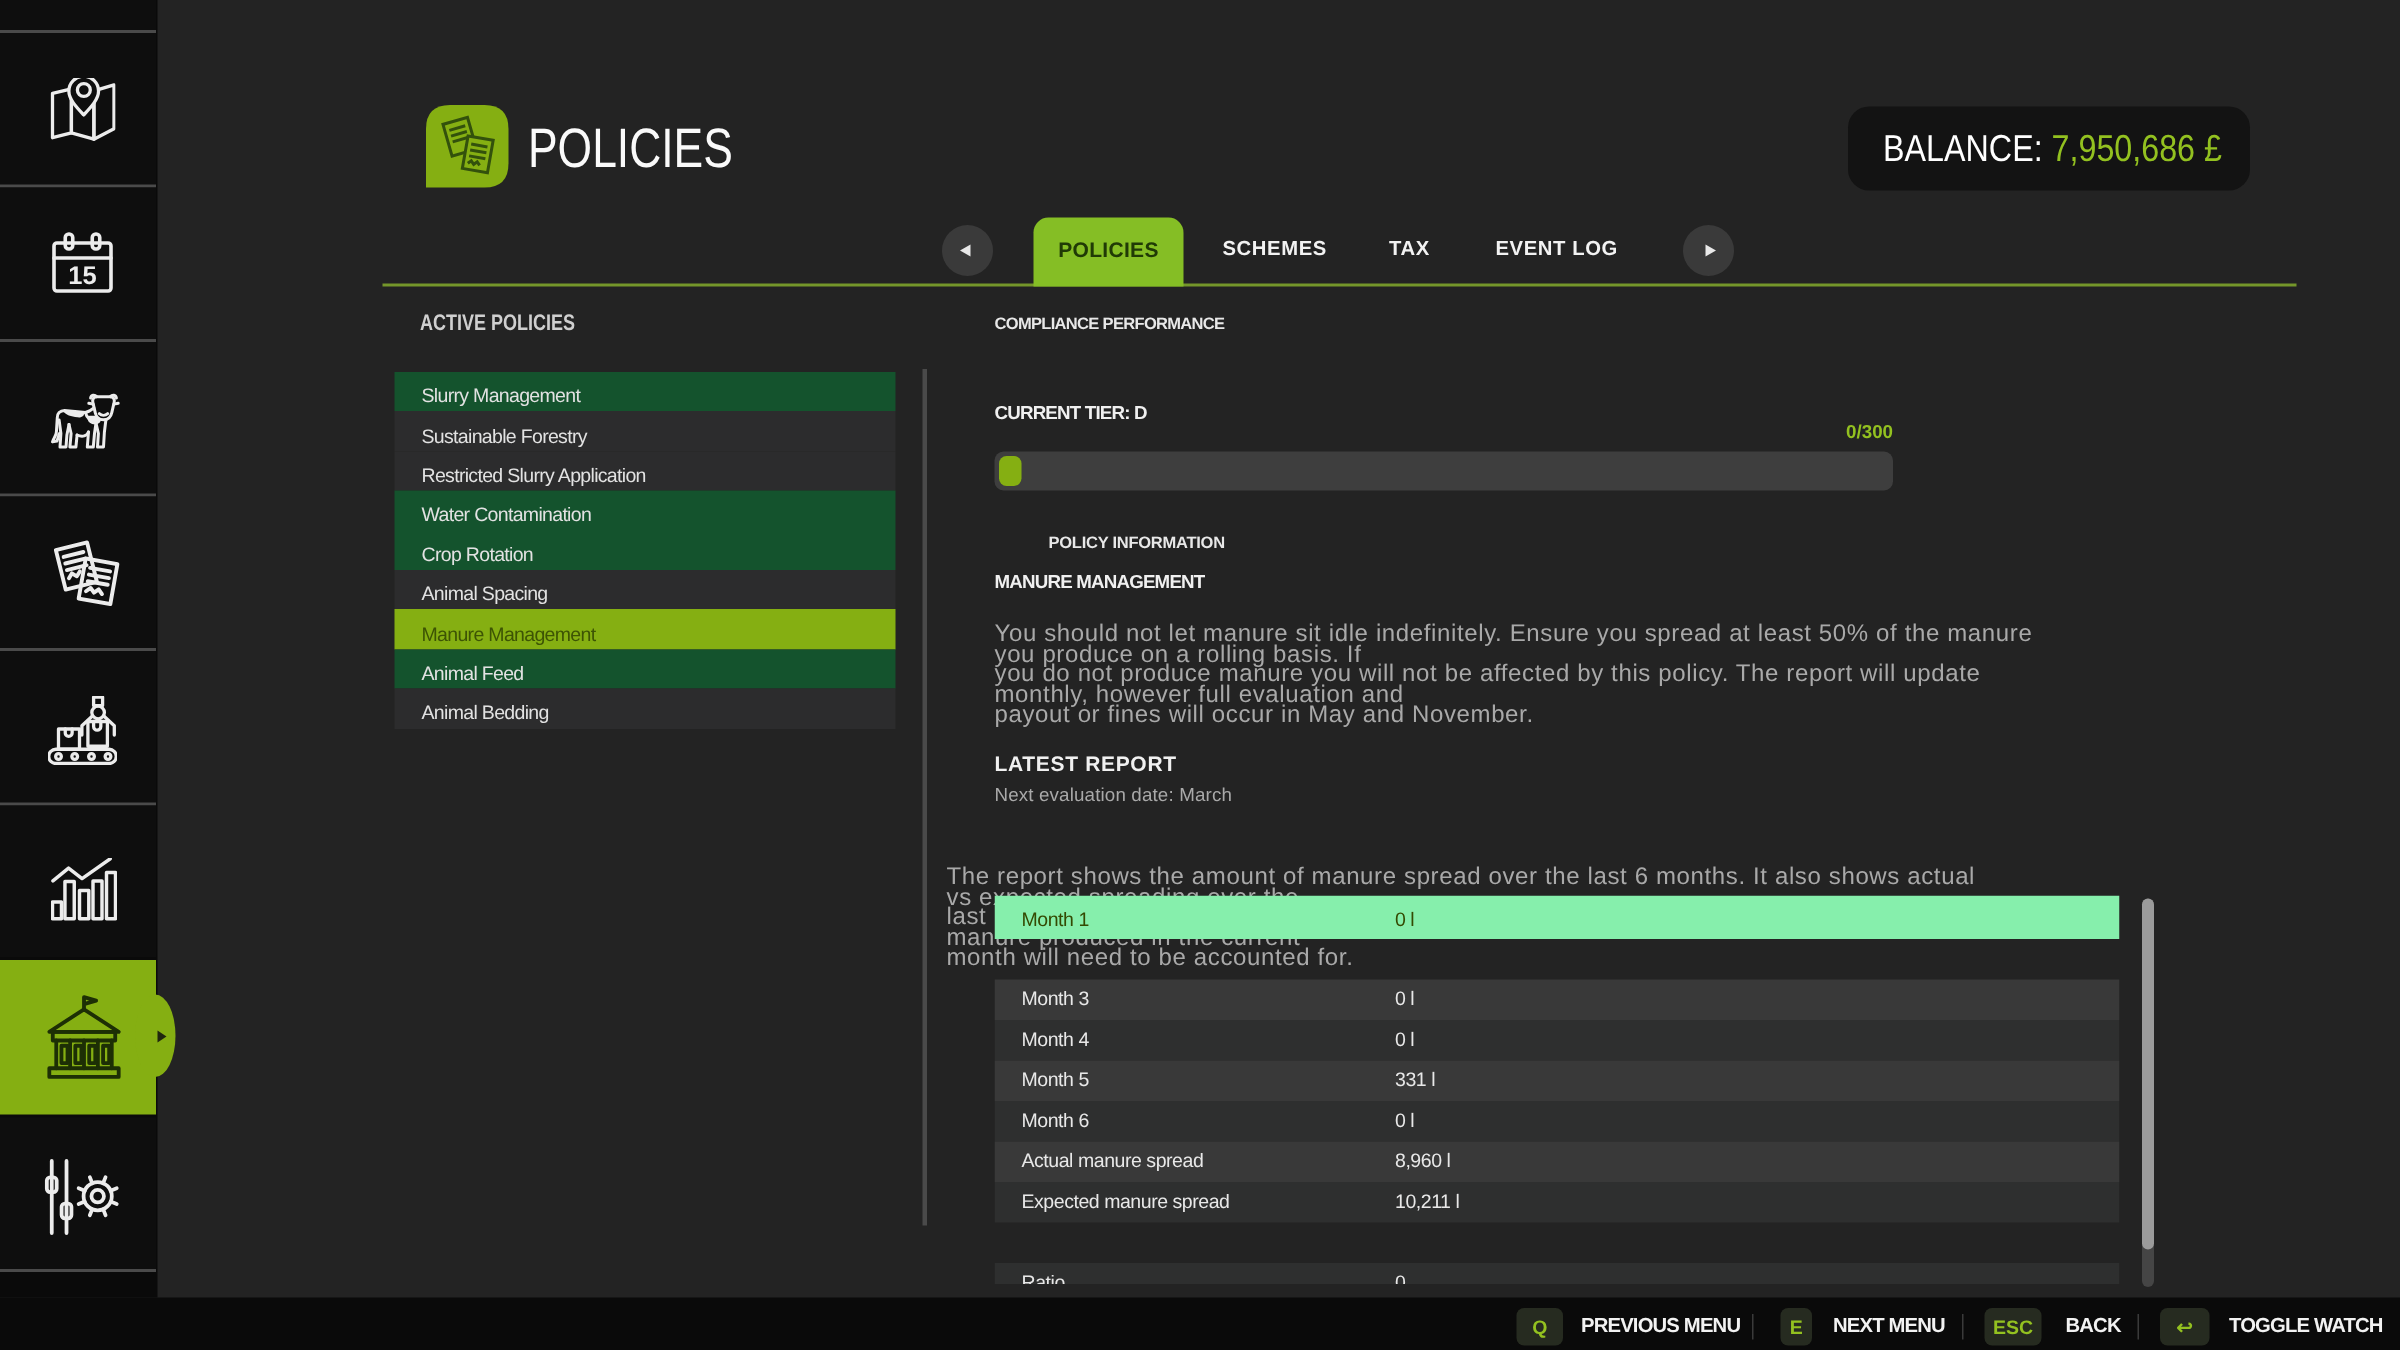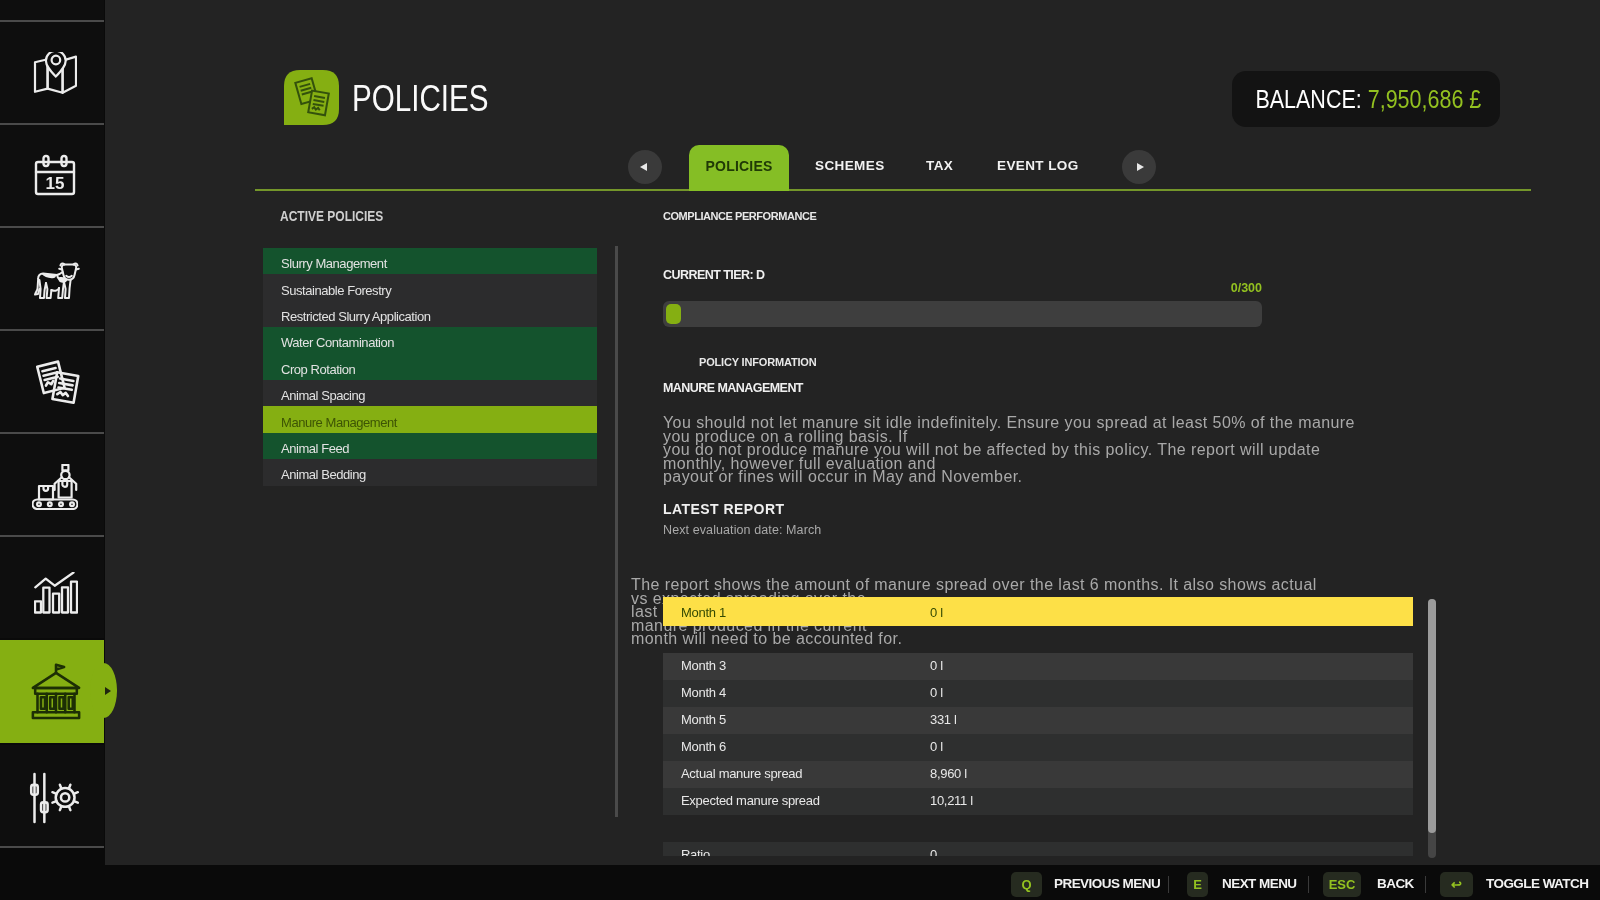--- a/index.html
+++ b/index.html
@@ -54,21 +54,21 @@
     font-weight:bold; font-size:12.5px; }
   #pbar { position:absolute; left:663px; top:301px; width:599px; height:26px; background:#3e3e3e; border-radius:6px; }
   #pfill { position:absolute; left:3px; top:3px; width:15px; height:20px; background:#85af12; border-radius:5px; }
   
   #rtable { position:absolute; left:663px; top:597px; width:750px; height:259px; overflow:hidden; }
   .trow { position:absolute; left:0; width:750px; height:27px; font-size:13px; line-height:27px; }
   .trow .c1 { position:absolute; left:18px; letter-spacing:-0.3px; top:-1.6px; }
   .trow .c2 { position:absolute; left:267px; letter-spacing:-0.3px; top:-1.6px; }
   .trow.light { background:#393939; color:#e8e8e8; }
   .trow.dark { background:#2e2f2f; color:#e8e8e8; }
-  .trow.green { background:#fde047; color:#344a02; height:29.1px; line-height:29px; }
+  .trow.green { background:#86efac; color:#344a02; height:29.1px; line-height:29px; }
   .trow.green .c1, .trow.green .c2 { top:1.3px; }
   #tscroll { position:absolute; left:1428px; top:599px; width:8px; height:259px; background:#454545; border-radius:4px; }
   #tthumb { position:absolute; left:0; top:0; width:8px; height:234px; background:#9b9b9b; border-radius:4px; }
 </style>
 </head>
 <body>
 
 <div id="title">POLICIES</div>
 <div id="balance"><span class="in">BALANCE: <b>7,950,686 £</b></span></div>
 

